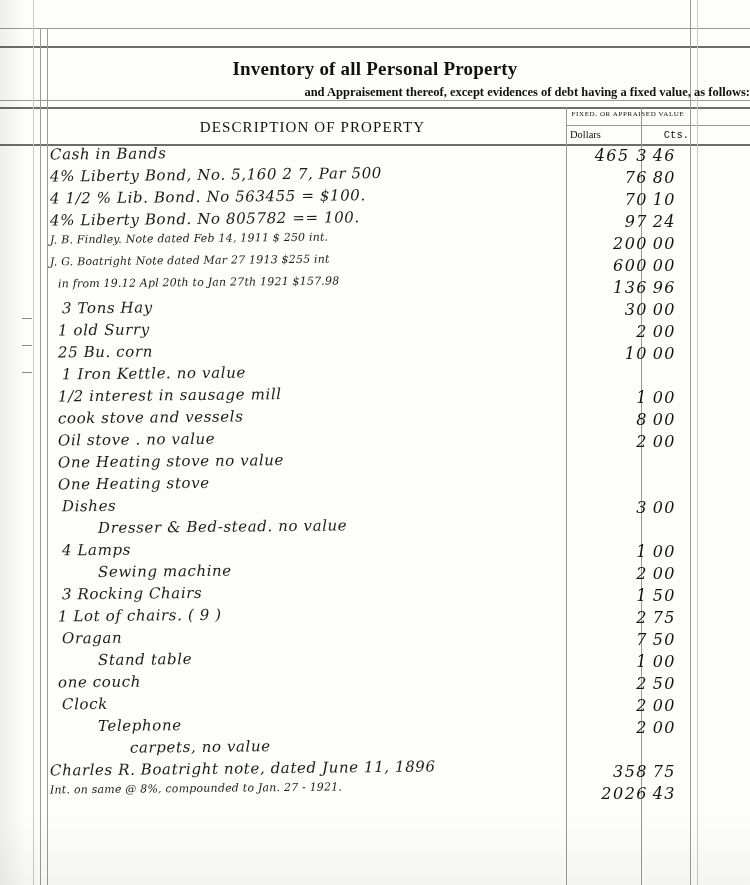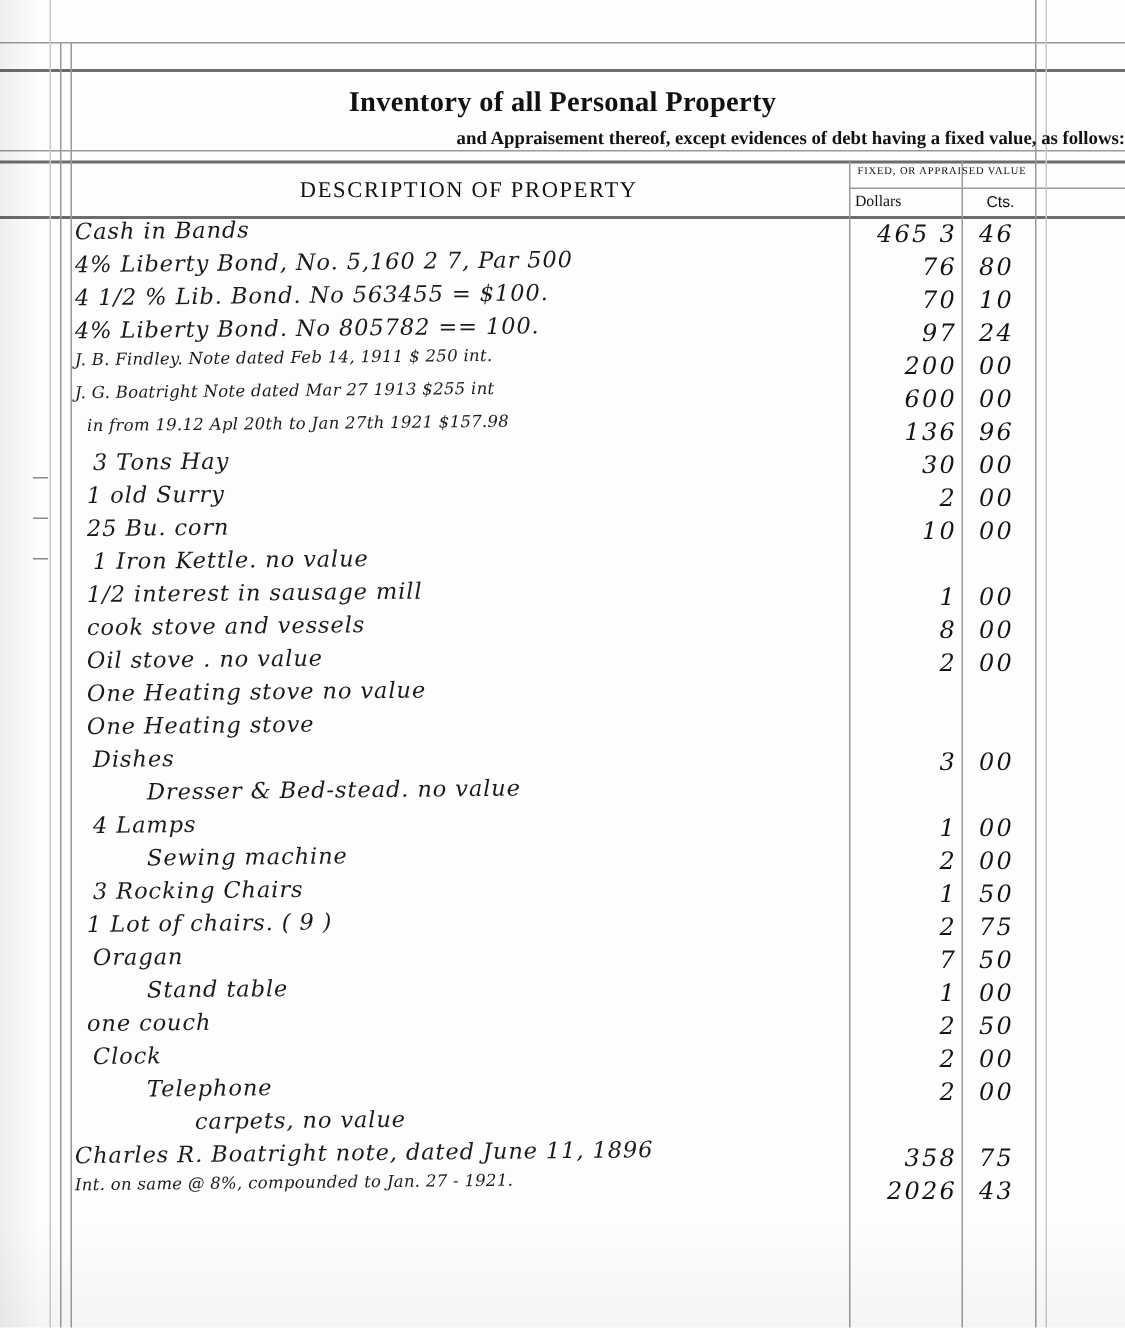--- a/index.html
+++ b/index.html
@@ -81,23 +81,23 @@
     left: 570px;
     width: 68px;
     font-size: 10.5px;
     font-family: "Liberation Serif", serif;
   }
   .col-head-cts {
     position: absolute;
     top: 129px;
     left: 645px;
     width: 44px;
-    text-align: center;
+    text-align: right;
     font-size: 10.5px;
-    font-family: Liberation Sans, sans-serif;
+    font-family: Liberation Mono, monospace;
   }
 
   
   .rows {
     position: absolute;
     top: 146px;
     left: 0;
     width: 750px;
   }
   .row {
@@ -127,21 +127,21 @@
   .dollars, .cts {
     position: absolute;
     top: 0;
     font-family: "DejaVu Serif", serif;
     font-style: italic;
     font-size: 16px;
     color: #141414;
     text-align: right;
     letter-spacing: 1.5px;
   }
-  .dollars { left: 566px; width: 72px; }
+  .dollars { left: 566px; width: 72px; padding-left: 10px; }
   .cts { left: 632px; width: 44px; }
 
   .small { font-size: 11px; letter-spacing: 0.2px; }
 
   
   .edge-shade {
     position: absolute;
     top: 0; left: 0; width: 26px; height: 885px;
     background: linear-gradient(to right, rgba(0,0,0,0.06), rgba(0,0,0,0));
     pointer-events: none;

